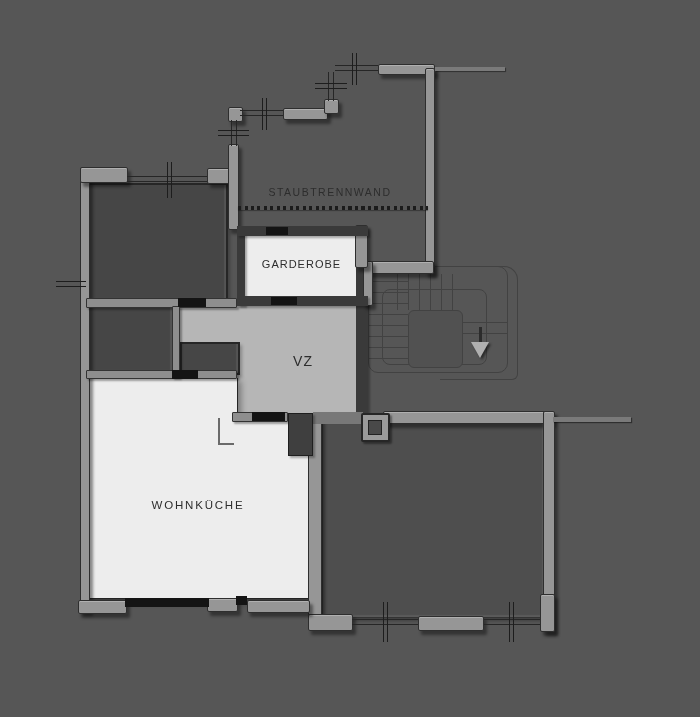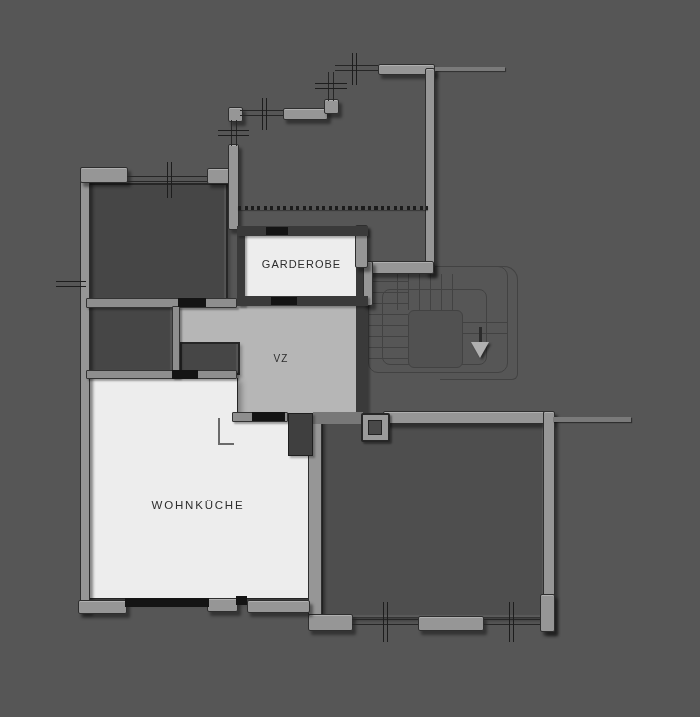--- a/index.html
+++ b/index.html
@@ -162,17 +162,18 @@
   <div class="winh" style="left:484px;top:619px;width:56px"></div>
   <div class="tickv" style="left:509px;top:602px;height:40px"></div>
 
   <div class="tickh" style="left:56px;top:281px;width:30px"></div>
 
   <div class="tl" style="left:435px;top:67px;width:70px;height:4px"></div>
   <div class="tl" style="left:553px;top:417px;width:78px;height:5px"></div>
 
   <div class="dotline" style="left:238px;top:206px;width:190px"></div>
 
+  <div class="label" style="left:230px;top:186px;width:200px;font-size:10.5px;letter-spacing:1.5px">STAUBTRENNWAND</div>
   <div class="label" style="left:243px;top:258px;width:117px;font-size:11px;letter-spacing:1px">GARDEROBE</div>
-  <div class="label" style="left:261px;top:353px;width:40px;font-size:10px;letter-spacing:1px">VZ</div>
+  <div class="label" style="left:283px;top:353px;width:40px;font-size:14px;letter-spacing:1px">VZ</div>
   <div class="label" style="left:118px;top:499px;width:160px;font-size:11.5px;letter-spacing:1.8px">WOHNKÜCHE</div>
 
 </div>
 
 </body></html>

